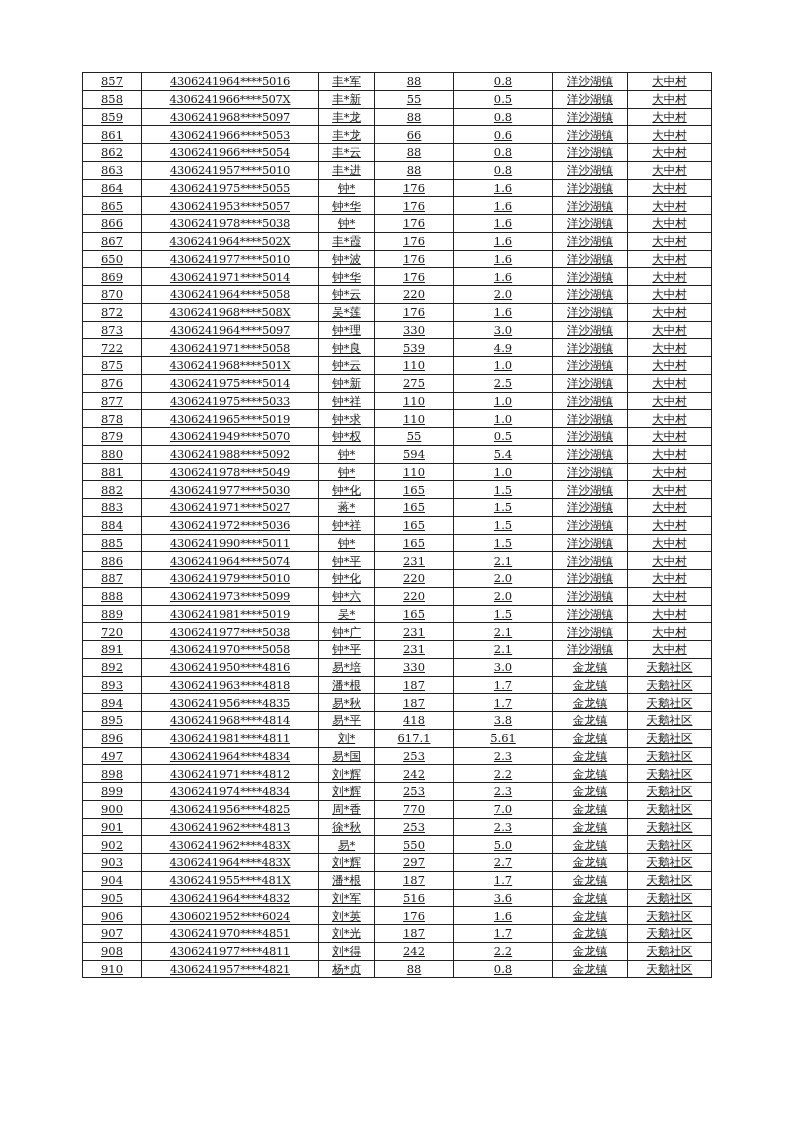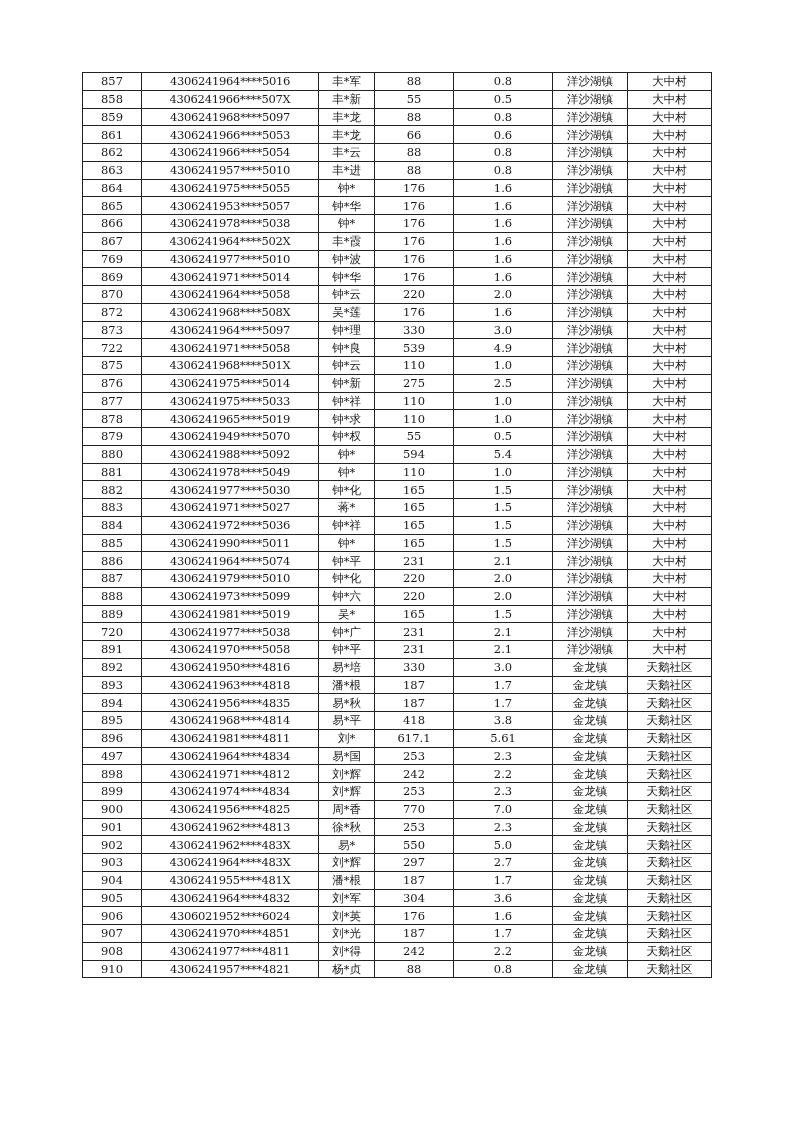--- a/index.html
+++ b/index.html
@@ -18,21 +18,21 @@
   table.roster td {
     border: 1px solid #222;
     height: 16.76px;
     padding: 0;
     text-align: center;
     vertical-align: middle;
     white-space: nowrap;
     overflow: hidden;
     line-height: 16px;
   }
-  table.roster tr { border-bottom: 1px solid #222; }
+  table.roster tr { border-bottom: 1px solid #222; text-decoration: underline; }
   col.c-no { width: 59px; }
   col.c-id { width: 177px; }
   col.c-name { width: 56px; }
   col.c-amt { width: 79px; }
   col.c-area { width: 99px; }
   col.c-town { width: 75px; }
   col.c-vil { width: 84px; }
   td.mono { letter-spacing: -0.3px; }
 </style>
 </head>
@@ -145,21 +145,21 @@
     <td>867</td>
     <td class="mono">4306241964****502X</td>
     <td>丰*霞</td>
     <td>176</td>
     <td>1.6</td>
     <td>洋沙湖镇</td>
     <td>大中村</td>
   </tr>
 
   <tr>
-    <td>769</td>
+    <td>650</td>
     <td class="mono">4306241977****5010</td>
     <td>钟*波</td>
     <td>176</td>
     <td>1.6</td>
     <td>洋沙湖镇</td>
     <td>大中村</td>
   </tr>
 
   <tr>
     <td>869</td>
@@ -509,21 +509,21 @@
     <td>187</td>
     <td>1.7</td>
     <td>金龙镇</td>
     <td>天鹅社区</td>
   </tr>
 
   <tr>
     <td>905</td>
     <td class="mono">4306241964****4832</td>
     <td>刘*军</td>
-    <td>304</td>
+    <td>516</td>
     <td>3.6</td>
     <td>金龙镇</td>
     <td>天鹅社区</td>
   </tr>
 
   <tr>
     <td>906</td>
     <td class="mono">4306021952****6024</td>
     <td>刘*英</td>
     <td>176</td>

